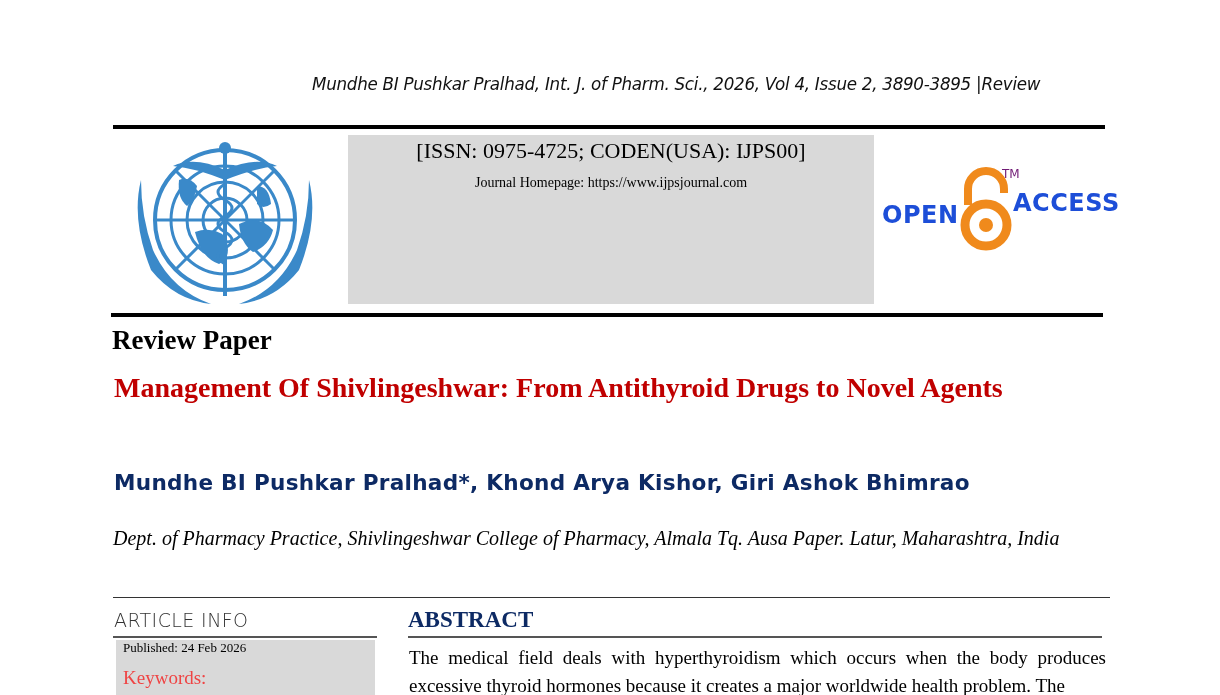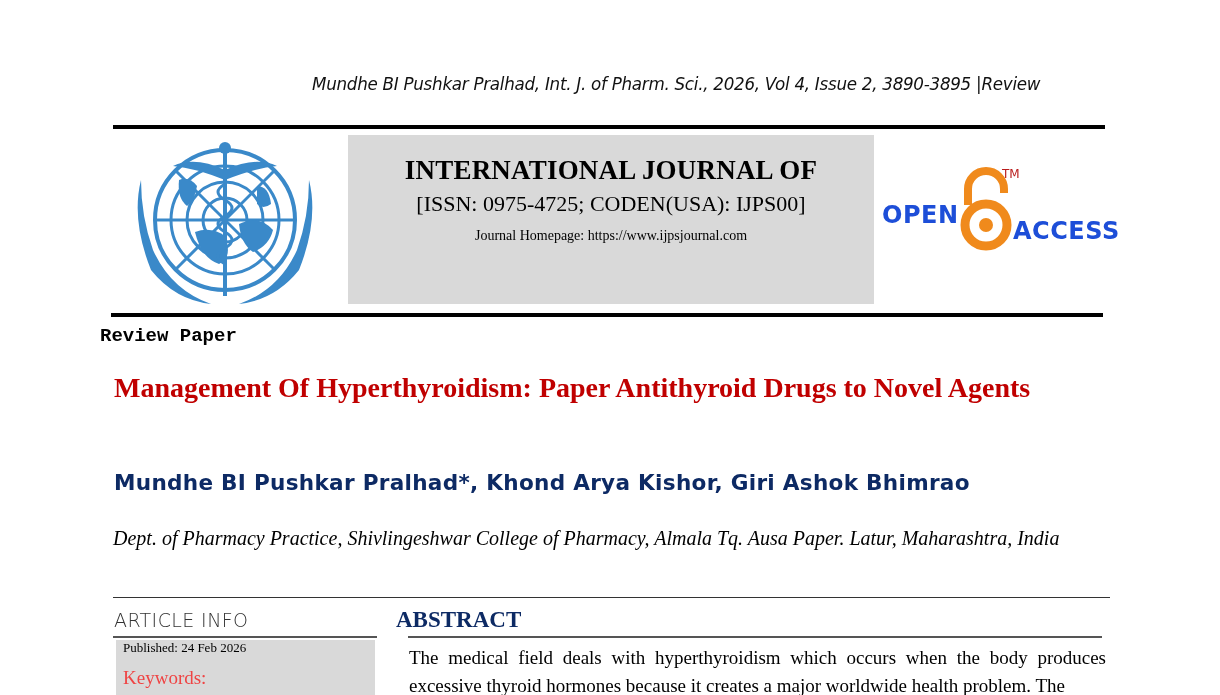--- a/index.html
+++ b/index.html
@@ -9,31 +9,31 @@
   .rule-thick { left:113px; height:4px; background:#000; }
   .rule-top { top:125px; width:992px; }
   .rule-bottom { top:313px; width:992px; left:111px; }
   .logo-left { left:127px; top:140px; width:196px; height:166px; }
   .masthead-box { left:348px; top:135px; width:526px; height:169px; background:#d9d9d9; text-align:center; }
   .mast-title { font-weight:bold; font-size:27px; line-height:36px; margin-top:17px; letter-spacing:0.2px; }
   .mast-issn { font-size:22px; line-height:32px; }
   .mast-home { font-size:14px; line-height:32px; }
   .oa-wrap { left:880px; top:165px; width:230px; height:90px; }
   .oa-text { position:absolute; font-family:"DejaVu Sans", sans-serif; font-weight:bold; font-size:24px; color:#1d4ed8; letter-spacing:0.5px; }
-  .paper-type { left:100px; top:325px; font-weight:bold; font-size:19px;font-family:Liberation Mono, monospace; }
+  .paper-type { left:112px; top:325px; font-weight:bold; font-size:27px; }
   .paper-title { left:114px; top:366px; width:1000px; font-weight:bold; font-size:28px; line-height:43px; color:#c00000; }
   .authors { left:114px; top:470px; font-family:"DejaVu Sans", sans-serif; font-weight:bold; font-size:22px; color:#0d2a64; letter-spacing:0.3px; transform:scaleX(0.98); transform-origin:left top; white-space:nowrap; }
   .affil { left:113px; top:524px; width:1000px; font-style:italic; font-size:20px; line-height:29px; }
   .rule-thin { left:113px; top:597px; width:997px; height:1px; background:#333; }
   .ai-heading { left:114px; top:609px; font-family:"DejaVu Sans", sans-serif; font-size:19px; font-weight:300; color:#333; letter-spacing:0.4px; }
   .ai-rule { left:113px; top:636px; width:264px; height:2px; background:#555; }
   .ai-box { left:116px; top:640px; width:259px; height:60px; background:#d9d9d9; }
   .ai-pub { left:123px; top:640px; font-size:13px; }
   .ai-kw { left:123px; top:667px; font-size:19px; color:#ef4444; }
-  .abs-heading { left:396px; top:607px; font-weight:bold; font-size:23px; color:#0d2a64; }
+  .abs-heading { left:408px; top:607px; font-weight:bold; font-size:23px; color:#0d2a64; }
   .abs-rule { left:408px; top:636px; width:694px; height:2px; background:#555; }
   .abs-text { left:409px; top:644px; width:697px; font-size:19px; line-height:28px; text-align:justify; }
 </style>
 </head>
 <body>
 
 <div class="abs running-header">Mundhe BI Pushkar Pralhad, Int. J. of Pharm. Sci., 2026, Vol 4, Issue 2, 3890-3895 |Review</div>
 
 <div class="abs rule-thick rule-top"></div>
 
@@ -63,40 +63,39 @@
       <path d="M98 30 q-30 -14 -52 -4 q22 2 52 14z"></path>
       <path d="M98 30 q30 -14 52 -4 q-22 2 -52 14z"></path>
     </g>
     <g fill="none" stroke="#3a89c9" stroke-width="3">
       <path d="M98 44 q-14 8 0 16 q14 8 0 16 q-14 8 0 16 q14 8 0 16 q-14 8 0 16"></path>
     </g>
   </svg>
 </div>
 
 <div class="abs masthead-box">
-  <div class="mast-title">INTERNATIONAL JOURNAL OF</div>
   <div class="mast-issn">[ISSN: 0975-4725; CODEN(USA): IJPS00]</div>
   <div class="mast-home">Journal Homepage: https://www.ijpsjournal.com</div>
 </div>
 
 <div class="abs oa-wrap">
   <span class="oa-text" style="left:2px; top:36px;">OPEN</span>
   <svg style="position:absolute; left:74px; top:0;" width="64" height="88" viewBox="0 0 64 88">
     <path d="M14 40 V24 a18 18 0 0 1 36 0 V28" fill="none" stroke="#f08a1c" stroke-width="8"></path>
     <circle cx="32" cy="60" r="21" fill="none" stroke="#f08a1c" stroke-width="9"></circle>
     <circle cx="32" cy="60" r="7" fill="#f08a1c"></circle>
   </svg>
-  <span style="position:absolute; left:122px; top:2px; font-family:'DejaVu Sans', sans-serif; font-size:12px; color:#b91c1c;">TM</span>
-  <span class="oa-text" style="left:133px; top:52px;">ACCESS</span>
+  <span style="position:absolute; left:122px; top:2px; font-family:'DejaVu Sans', sans-serif; font-size:12px; color:#701a75;">TM</span>
+  <span class="oa-text" style="left:133px; top:24px;">ACCESS</span>
 </div>
 
 <div class="abs rule-thick rule-bottom"></div>
 
 <div class="abs paper-type">Review Paper</div>
-<div class="abs paper-title">Management Of Hyperthyroidism: Paper Antithyroid Drugs to Novel Agents</div>
+<div class="abs paper-title">Management Of Shivlingeshwar: From Antithyroid Drugs to Novel Agents</div>
 <div class="abs authors">Mundhe BI Pushkar Pralhad*, Khond Arya Kishor, Giri Ashok Bhimrao</div>
 <div class="abs affil">Dept. of Pharmacy Practice, Shivlingeshwar College of Pharmacy, Almala Tq. Ausa Paper. Latur, Maharashtra, India</div>
 
 <div class="abs rule-thin"></div>
 
 <div class="abs ai-heading">ARTICLE INFO</div>
 <div class="abs ai-rule"></div>
 <div class="abs ai-box"></div>
 <div class="abs ai-pub">Published:  24 Feb 2026</div>
 <div class="abs ai-kw">Keywords:</div>

